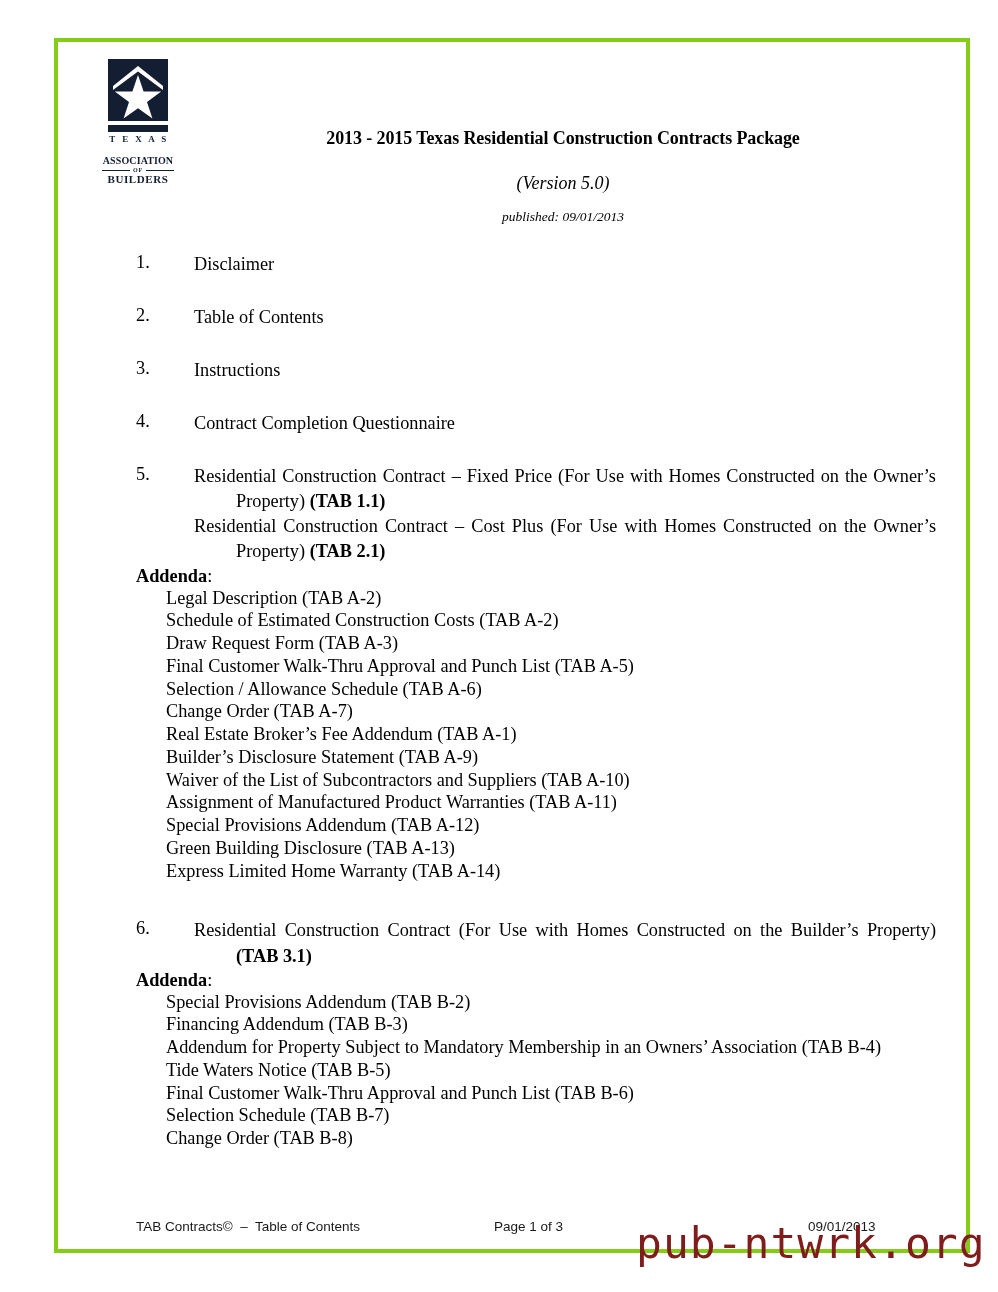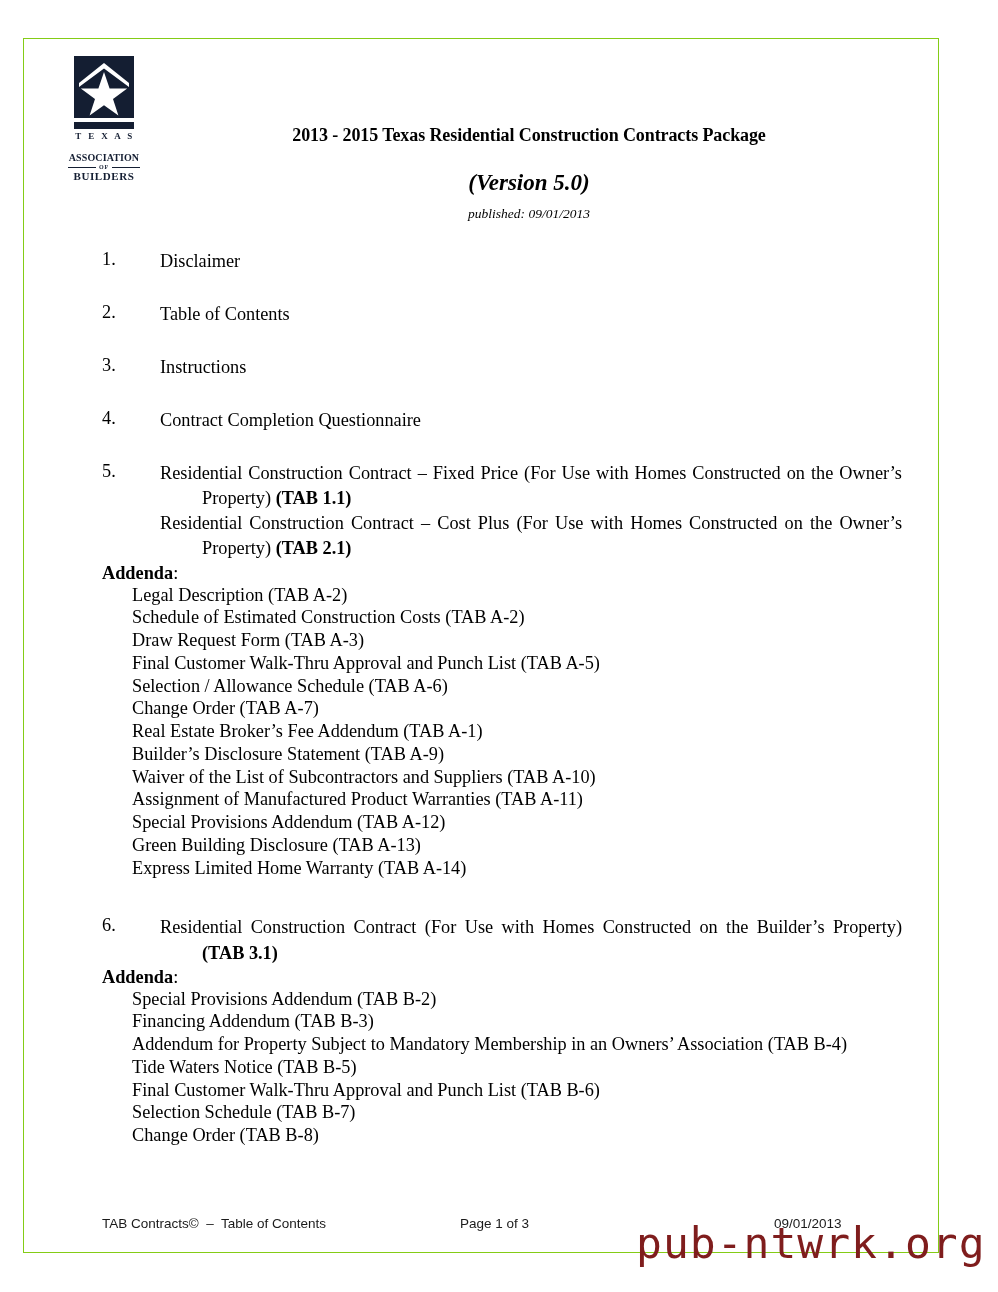--- a/index.html
+++ b/index.html
@@ -13,25 +13,25 @@
     height: 1292px;
     position: relative;
     font-family: "Liberation Serif", "DejaVu Serif", serif;
     color: #000000;
     overflow: hidden;
   }
 
   
   .page-sheet {
     position: absolute;
-    left: 23px;
+    left: 54px;
     top: 38px;
     width: 916px;
     height: 1215px;
-    border: 1px solid #84cc16;
+    border: 4px solid #84cc16;
     background: #ffffff;
     box-sizing: border-box;
   }
 
   
   .header-block {
     position: absolute;
     left: 0;
     top: 0;
     width: 100%;
@@ -109,22 +109,22 @@
     font-size: 18px;
     font-weight: bold;
     letter-spacing: -0.1px;
   }
   .doc-version {
     position: absolute;
     left: 110px;
     top: 131px;
     width: 790px;
     text-align: center;
-    font-size: 23px;
-    font-weight: bold;
+    font-size: 18px;
+    font-weight: normal;
     font-style: italic;
   }
   .doc-published {
     position: absolute;
     left: 110px;
     top: 167px;
     width: 790px;
     text-align: center;
     font-size: 13.5px;
     font-style: italic;

